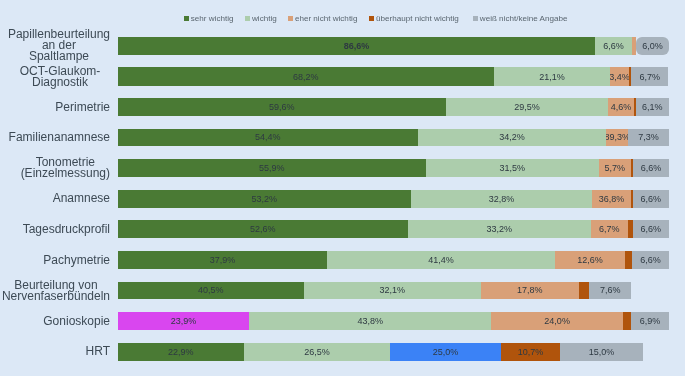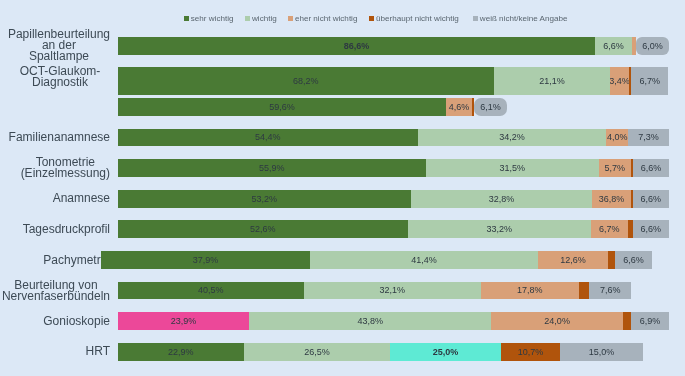--- a/index.html
+++ b/index.html
@@ -59,42 +59,48 @@
         <div class="seg" style="background: rgb(74, 122, 52); width: 477.512px; font-weight: bold;">86,6%</div>
         <div class="seg" style="background: rgb(172, 205, 172); width: 36.3924px;">6,6%</div>
         <div class="seg" style="background: rgb(217, 160, 120); width: 4.4112px;"></div>
         <div class="seg" style="background: rgb(167, 178, 188); width: 33.084px; border-radius: 6px;">6,0%</div>
       </div>
       <div class="ylabel" style="top: 67.6px; height: 17.9px;">
         <div>
         <div>OCT-Glaukom-Diagnostik</div>
         </div>
       </div>
-      <div class="bar" style="left: 117.7px; top: 67.3px; width: 551.4px; height: 28px;">
+      <div class="bar" style="left: 117.7px; top: 67.3px; width: 551.4px; height: 19px;">
         <div class="seg" style="background: rgb(74, 122, 52); width: 376.055px;">68,2%</div>
         <div class="seg" style="background: rgb(172, 205, 172); width: 116.345px;">21,1%</div>
         <div class="seg" style="background: rgb(217, 160, 120); width: 18.7476px;">3,4%</div>
         <div class="seg" style="background: rgb(176, 84, 12); width: 2.4813px;"></div>
         <div class="seg" style="background: rgb(167, 178, 188); width: 36.9438px;">6,7%</div>
       </div>
+      <div class="ylabel" style="top: 98.2px; height: 17.9px;">
+        <div>
+        <div>Perimetrie</div>
+        </div>
+      </div>
       <div class="bar" style="left: 117.7px; top: 97.9px; width: 551.4px; height: 17.9px;">
         <div class="seg" style="background: rgb(74, 122, 52); width: 328.634px;">59,6%</div>
+        <div class="seg" style="background: rgb(172, 205, 172); width: 162.663px;">29,5%</div>
         <div class="seg" style="background: rgb(217, 160, 120); width: 25.3644px;">4,6%</div>
         <div class="seg" style="background: rgb(176, 84, 12); width: 1.9299px;"></div>
-        <div class="seg" style="background: rgb(167, 178, 188); width: 33.6354px; border-radius: 7px;">6,1%</div>
+        <div class="seg" style="background: rgb(167, 178, 188); width: 33.6354px;">6,1%</div>
       </div>
       <div class="ylabel" style="top: 128.8px; height: 17.9px;">
         <div>
         <div>Familienanamnese</div>
         </div>
       </div>
       <div class="bar" style="left: 117.7px; top: 128.5px; width: 551.4px; height: 17.9px;">
         <div class="seg" style="background: rgb(74, 122, 52); width: 299.962px;">54,4%</div>
         <div class="seg" style="background: rgb(172, 205, 172); width: 188.579px;">34,2%</div>
-        <div class="seg" style="background: rgb(217, 160, 120); width: 22.056px;">4,0%</div>
+        <div class="seg" style="background: rgb(217, 160, 120); width: 22.056px;">89,3%</div>
         <div class="seg" style="background: rgb(167, 178, 188); width: 40.2522px;">7,3%</div>
       </div>
       <div class="ylabel" style="top: 159.4px; height: 17.9px;">
         <div>
         <div>Tonometrie</div>
         <div>(Einzelmessung)</div>
         </div>
       </div>
       <div class="bar" style="left: 117.7px; top: 159.1px; width: 551.4px; height: 17.9px;">
         <div class="seg" style="background: rgb(74, 122, 52); width: 308.233px;">55,9%</div>
@@ -125,21 +131,21 @@
         <div class="seg" style="background: rgb(172, 205, 172); width: 183.065px;">33,2%</div>
         <div class="seg" style="background: rgb(217, 160, 120); width: 36.9438px;">6,7%</div>
         <div class="seg" style="background: rgb(176, 84, 12); width: 4.9626px;"></div>
         <div class="seg" style="background: rgb(167, 178, 188); width: 36.3924px;">6,6%</div>
       </div>
       <div class="ylabel" style="top: 251.2px; height: 17.9px;">
         <div>
         <div>Pachymetrie</div>
         </div>
       </div>
-      <div class="bar" style="left: 101px; top: 250.9px; width: 551.4px; height: 17.9px;">
+      <div class="bar" style="left: 118px; top: 250.9px; width: 551.4px; height: 17.9px;">
         <div class="seg" style="background: rgb(74, 122, 52); width: 208.981px;">37,9%</div>
         <div class="seg" style="background: rgb(172, 205, 172); width: 228.28px;">41,4%</div>
         <div class="seg" style="background: rgb(217, 160, 120); width: 69.4764px;">12,6%</div>
         <div class="seg" style="background: rgb(176, 84, 12); width: 7.7196px;"></div>
         <div class="seg" style="background: rgb(167, 178, 188); width: 36.3924px;">6,6%</div>
       </div>
       <div class="ylabel" style="top: 281.8px; height: 17.9px;">
         <div>
         <div>Beurteilung von</div>
         <div>Nervenfaserbündeln</div>
@@ -151,33 +157,33 @@
         <div class="seg" style="background: rgb(217, 160, 120); width: 98.1492px;">17,8%</div>
         <div class="seg" style="background: rgb(176, 84, 12); width: 10.4766px;"></div>
         <div class="seg" style="background: rgb(167, 178, 188); width: 41.9064px;">7,6%</div>
       </div>
       <div class="ylabel" style="top: 312.4px; height: 17.9px;">
         <div>
         <div>Gonioskopie</div>
         </div>
       </div>
       <div class="bar" style="left: 117.7px; top: 312.1px; width: 551.4px; height: 17.9px;">
-        <div class="seg" style="background: #ec4899; width: 131.785px;">23,9%</div>
+        <div class="seg" style="background: #d946ef; width: 131.785px;">23,9%</div>
         <div class="seg" style="background: rgb(172, 205, 172); width: 241.513px;">43,8%</div>
         <div class="seg" style="background: rgb(217, 160, 120); width: 132.336px;">24,0%</div>
         <div class="seg" style="background: rgb(176, 84, 12); width: 7.7196px;"></div>
         <div class="seg" style="background: rgb(167, 178, 188); width: 38.0466px;">6,9%</div>
       </div>
       <div class="ylabel" style="top: 343px; height: 17.9px;">
         <div>
         <div>HRT</div>
         </div>
       </div>
       <div class="bar" style="left: 117.7px; top: 342.7px; width: 551.4px; height: 17.9px;">
         <div class="seg" style="background: rgb(74, 122, 52); width: 126.271px;">22,9%</div>
         <div class="seg" style="background: rgb(172, 205, 172); width: 146.121px;">26,5%</div>
-        <div class="seg" style="background: #5eead4; width: 111px; font-weight: bold;">25,0%</div>
+        <div class="seg" style="background: #3b82f6; width: 111px;">25,0%</div>
         <div class="seg" style="background: rgb(176, 84, 12); width: 58.9998px;">10,7%</div>
         <div class="seg" style="background: rgb(167, 178, 188); width: 82.71px;">15,0%</div>
       </div>
   </div>
 
 </div>
 
 </body></html>

